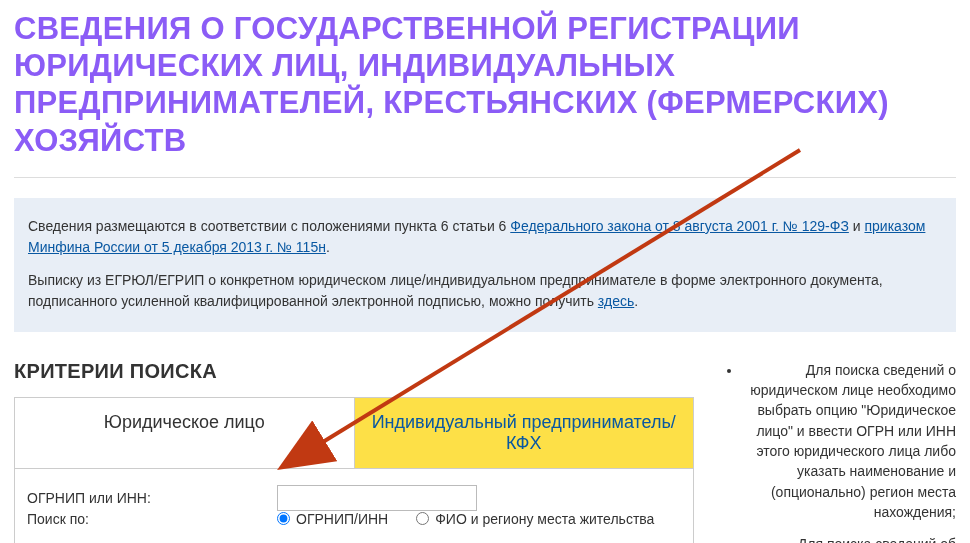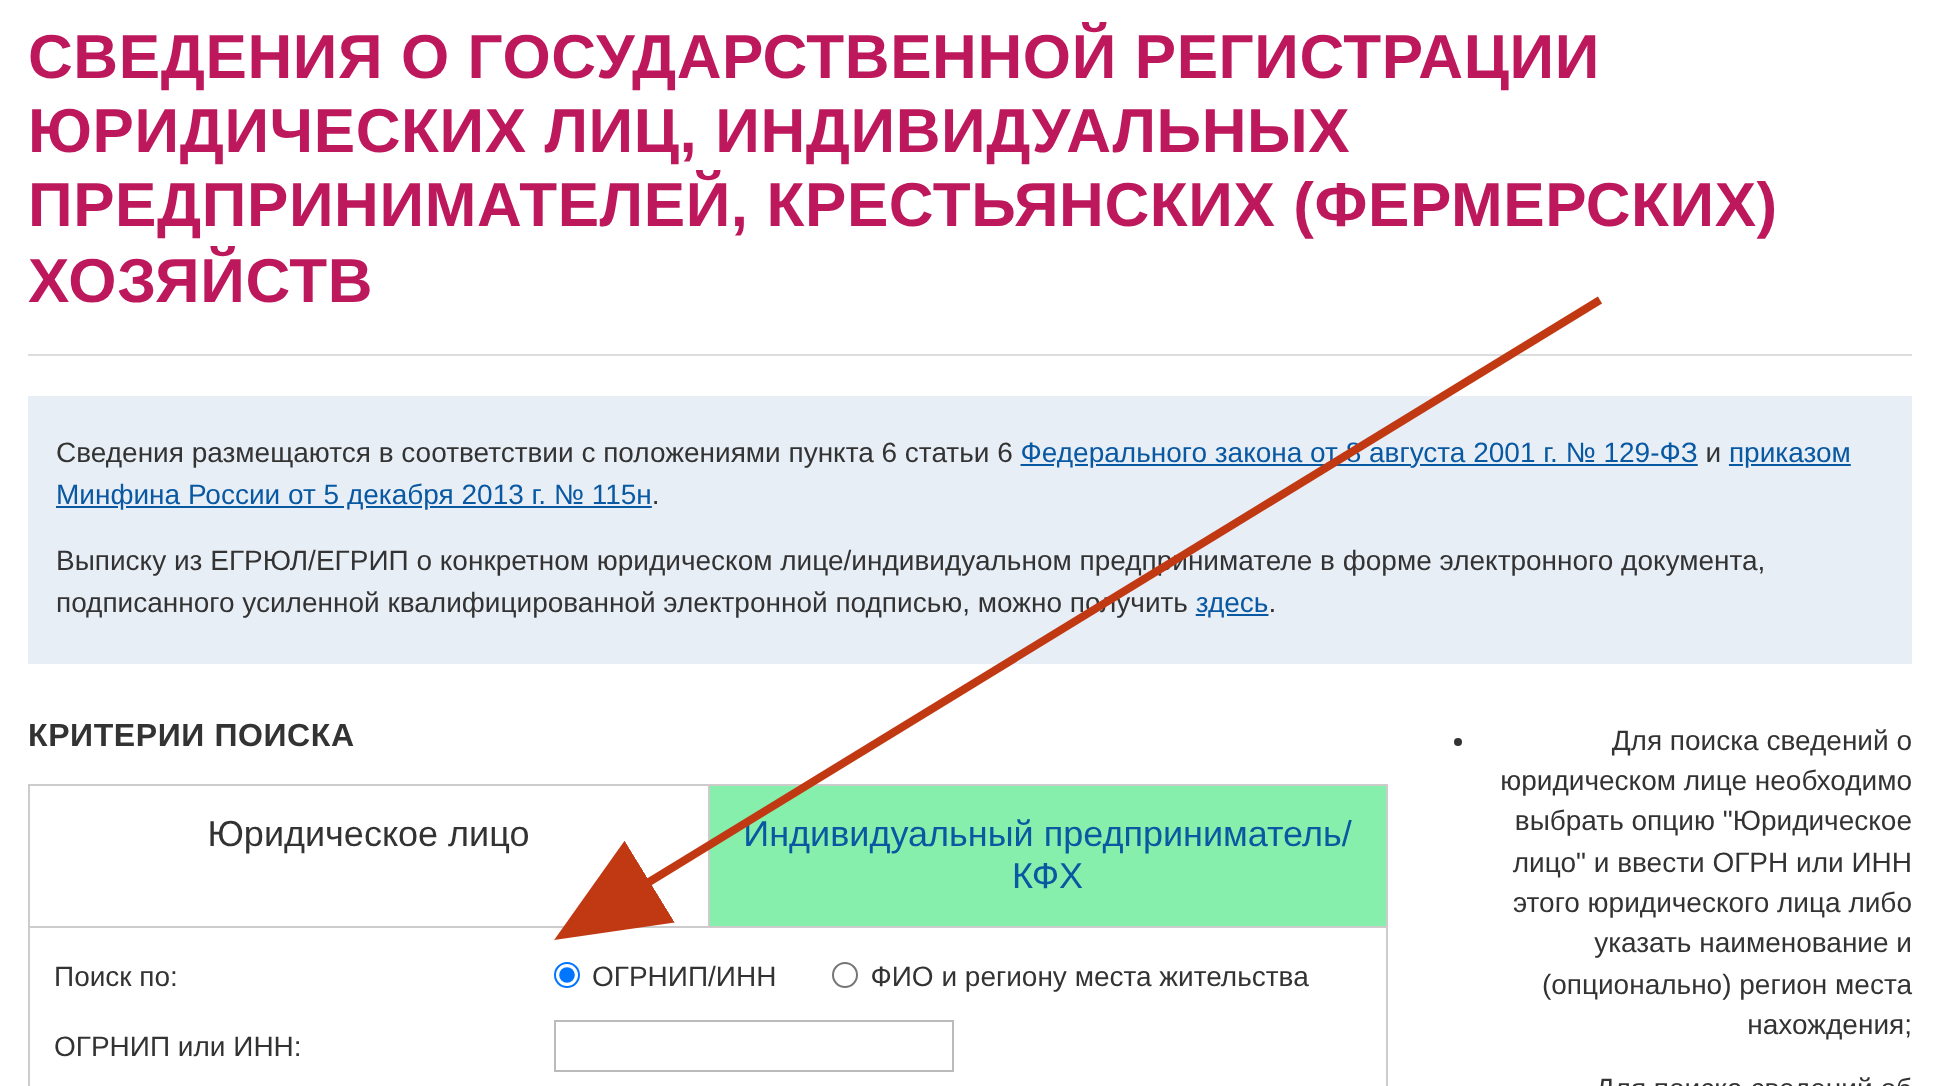--- a/index.html
+++ b/index.html
@@ -9,21 +9,21 @@
     color: #333;
     width: 970px;
     position: relative;
   }
   .page-title {
     font-family: "Arial Narrow", Arial, sans-serif;
     font-stretch: condensed;
     font-weight: bold;
     font-size: 31px;
     line-height: 1.2;
-    color: #be185d;
+    color: #8b5cf6;
     text-transform: uppercase;
     padding: 10px 14px 18px 14px;
     letter-spacing: 0.3px;
   }
   .divider {
     border: none;
     border-top: 1px solid #ddd;
     margin: 0 14px 20px 14px;
   }
   .info-box {
@@ -46,41 +46,41 @@
     gap: 28px;
   }
   .left-col { flex: 0 0 680px; }
   .right-col { flex: 1; font-size: 14px; line-height: 1.45; }
   .right-col ul { list-style: disc; padding-left: 20px; }
   .right-col li { margin-bottom: 12px; text-align: right; }
   .section-heading {
     font-family: "Arial Narrow", Arial, sans-serif;
     font-stretch: condensed;
     font-weight: bold;
-    font-size: 16px;
+    font-size: 20px;
     text-transform: uppercase;
     margin-bottom: 14px;
     letter-spacing: 0.3px;
   }
   .tabs {
     display: flex;
     border: 1px solid #ccc;
   }
   .tab {
     flex: 1;
     text-align: center;
     padding: 14px 8px;
     font-size: 18px;
     cursor: pointer;
     background: #fff;
     border-right: 1px solid #ccc;
   }
   .tab:last-child { border-right: none; }
   .tab.active {
-    background: #86efac;
+    background: #fde047;
     color: #0958a2;
   }
   .tab.inactive { color: #333; }
   .form-area {
     border: 1px solid #ccc;
     border-top: none;
     padding: 16px 12px 22px 12px;
     font-size: 14px;
   }
   .form-row {
@@ -137,36 +137,36 @@
 <div class="columns">
   <div class="left-col">
     <h2 class="section-heading">Критерии поиска</h2>
 
     <div class="tabs">
       <div class="tab inactive">Юридическое лицо</div>
       <div class="tab active">Индивидуальный предприниматель/КФХ</div>
     </div>
 
     <div class="form-area">
+      <div class="form-row" style="margin-bottom:0">
+        <div class="form-label">ОГРНИП или ИНН:</div>
+        <input type="text" class="text-input" value="" style="">
+      </div>
       <div class="form-row">
         <div class="form-label">Поиск по:</div>
         <div class="radio-group">
           <div class="radio-item">
             <input type="radio" name="searchby" id="r1" checked="" style="">
             <label for="r1">ОГРНИП/ИНН</label>
           </div>
           <div class="radio-item">
             <input type="radio" name="searchby" id="r2" style="">
             <label for="r2">ФИО и региону места жительства</label>
           </div>
         </div>
-      </div>
-      <div class="form-row" style="margin-bottom:0">
-        <div class="form-label">ОГРНИП или ИНН:</div>
-        <input type="text" class="text-input" value="" style="">
       </div>
     </div>
   </div>
 
   <div class="right-col">
     <ul>
       <li>Для поиска сведений о юридическом лице необходимо выбрать опцию "Юридическое лицо" и ввести ОГРН или ИНН этого юридического лица либо указать наименование и (опционально) регион места нахождения;</li>
       <li>Для поиска сведений об индивидуальном предпринимателе и</li>
     </ul>
   </div>

